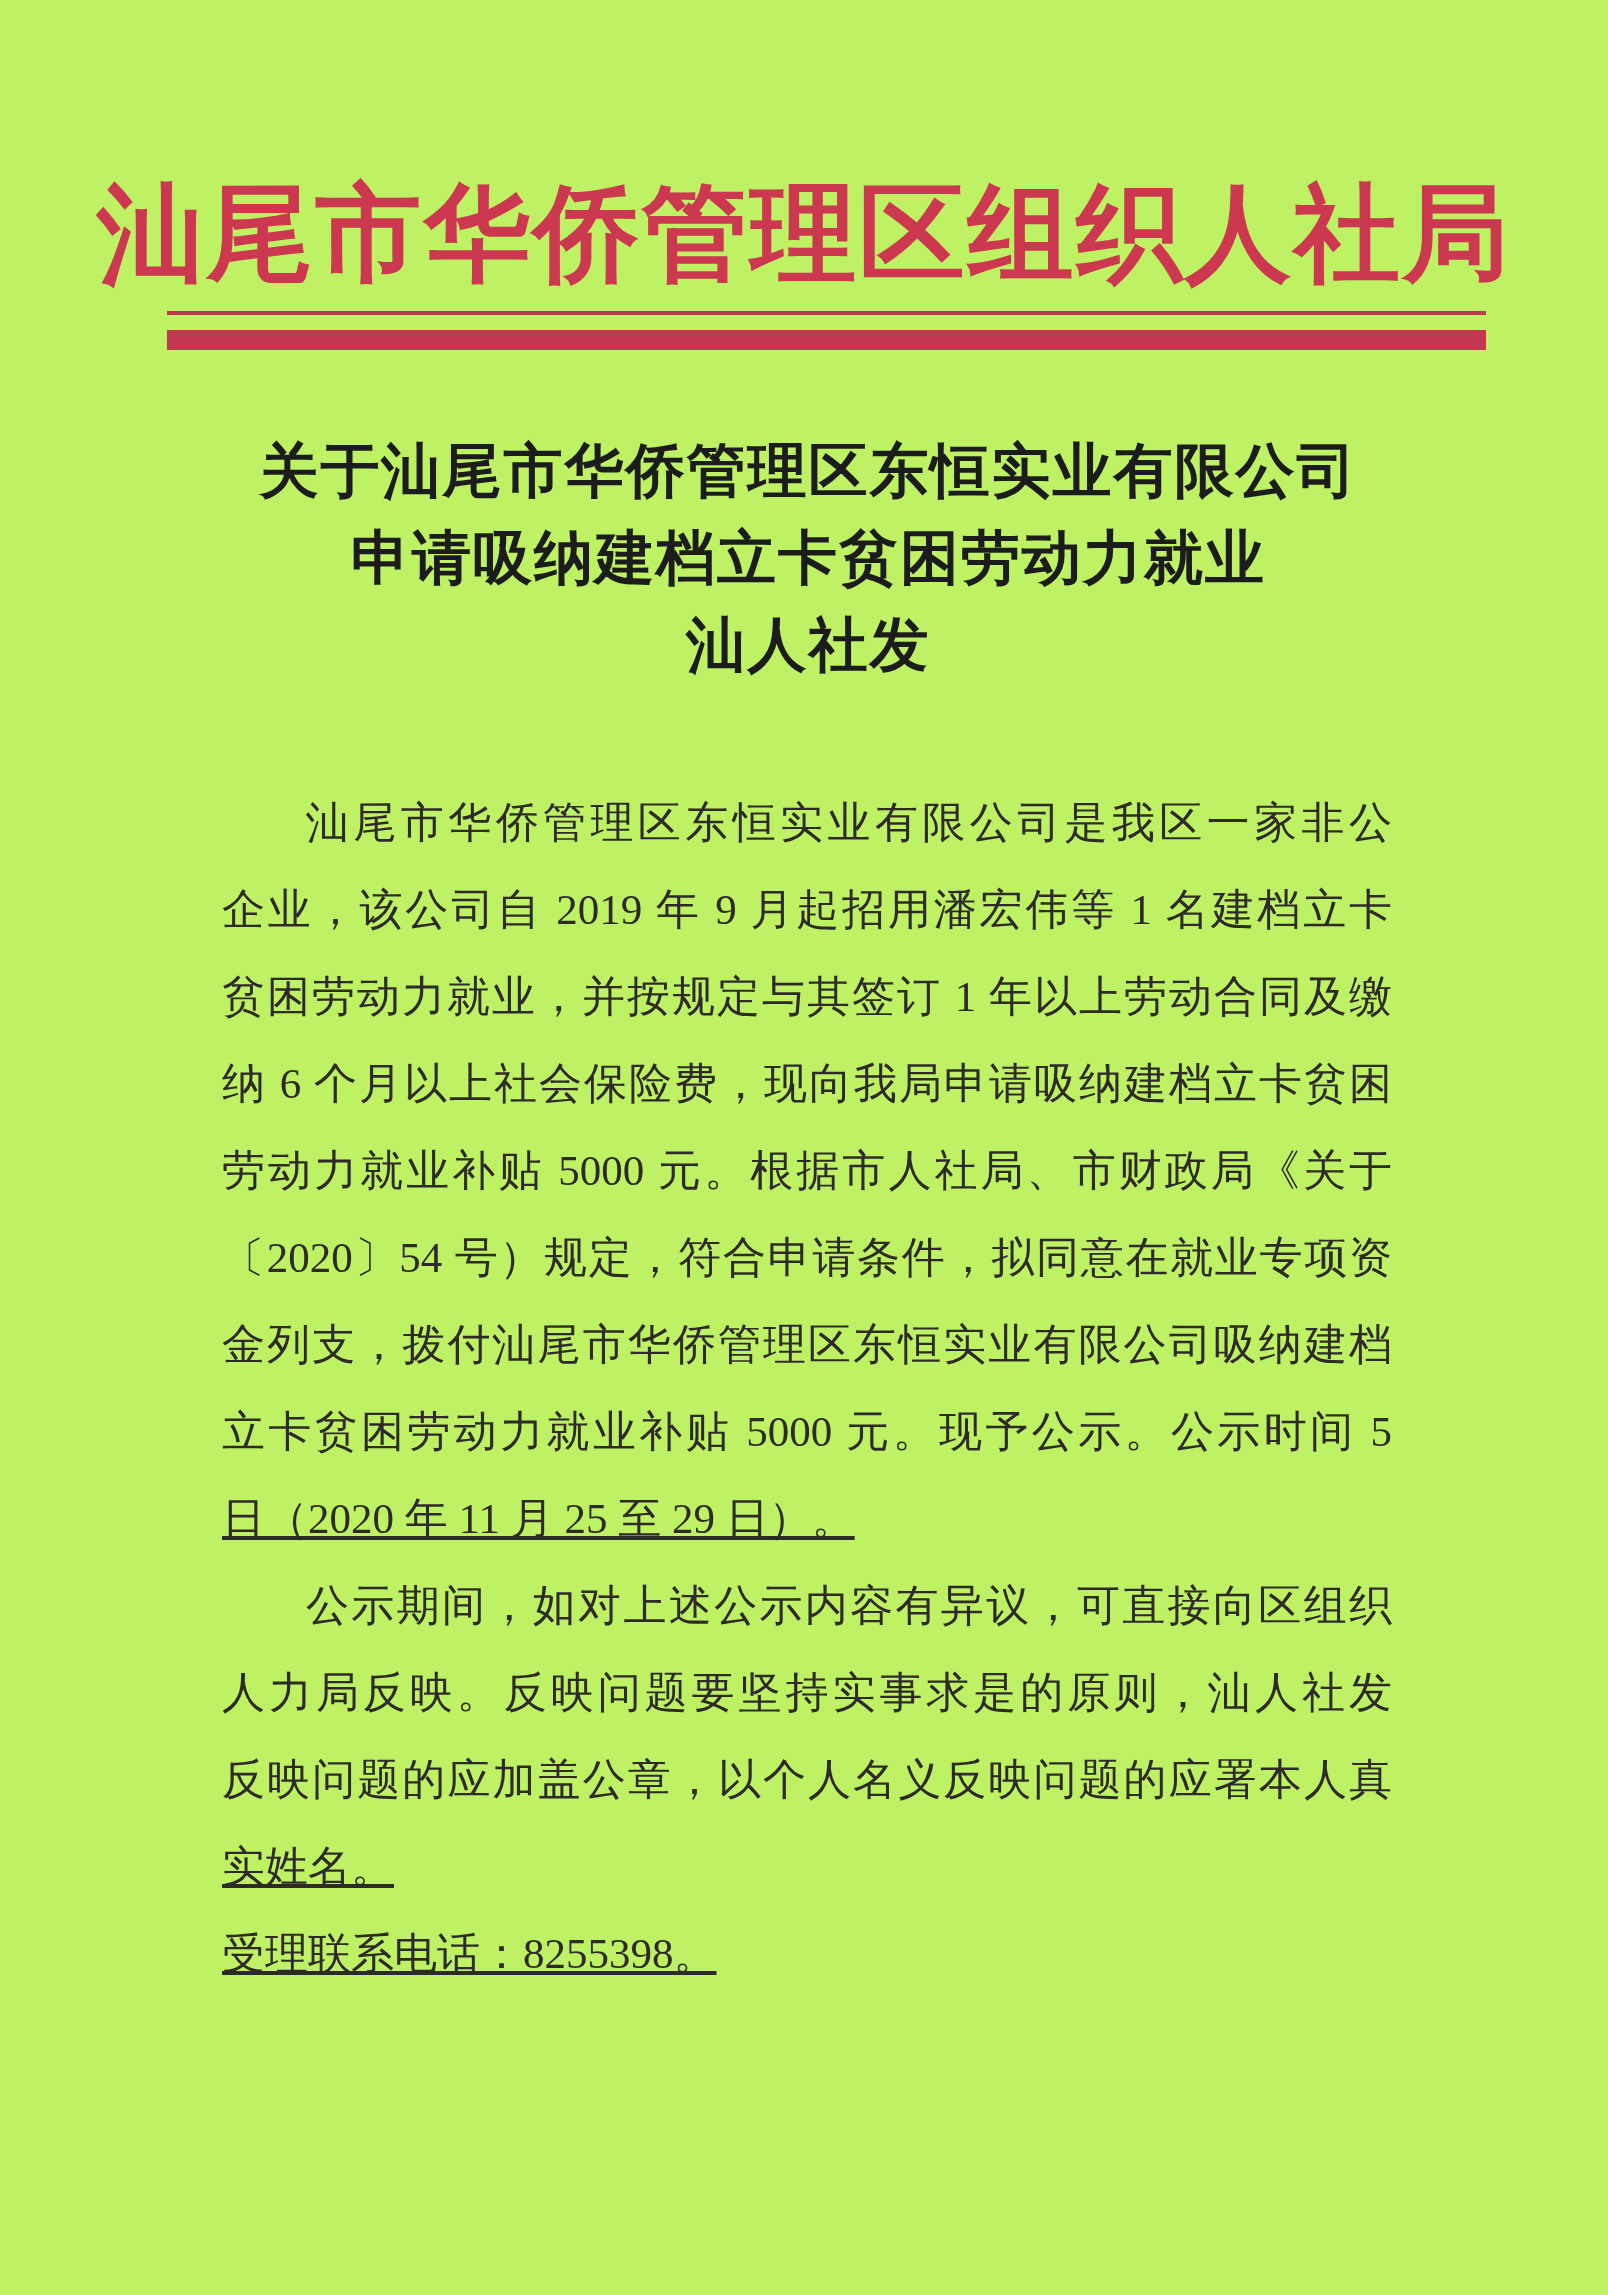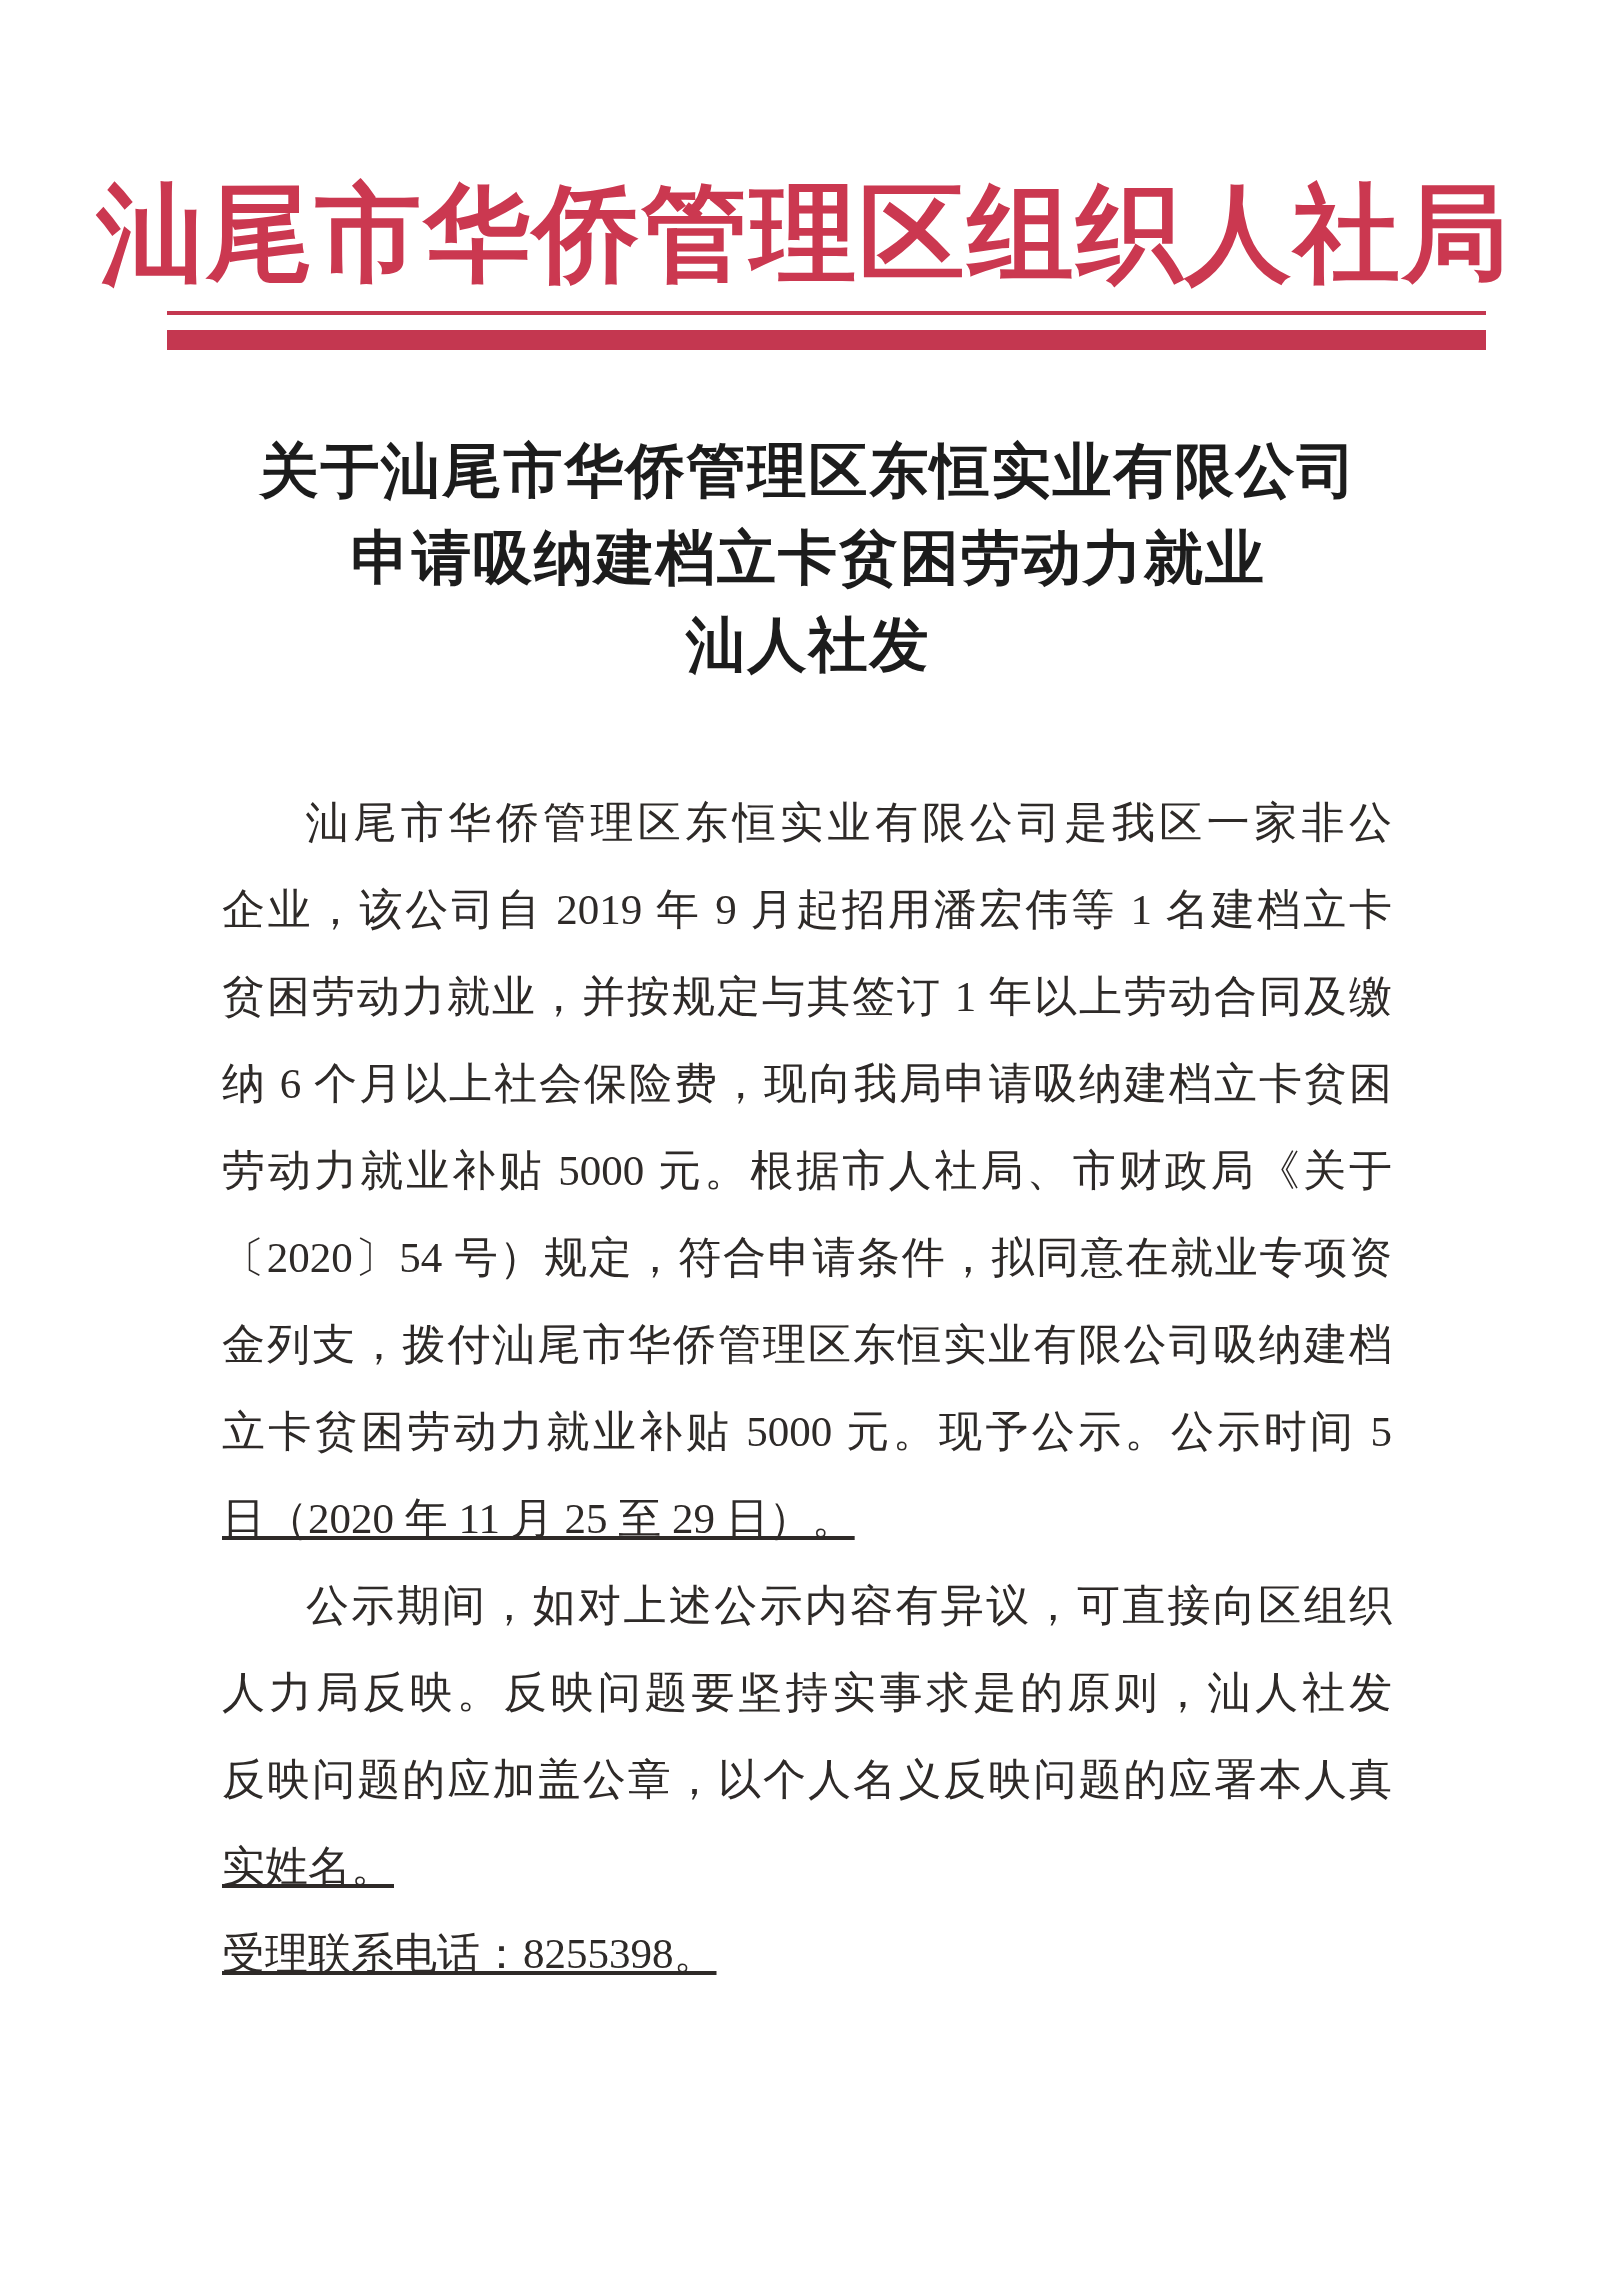--- a/index.html
+++ b/index.html
@@ -5,21 +5,21 @@
   html, body {
     margin: 0;
     padding: 0;
     background: #e8e8e8;
   }
   .page {
     position: relative;
     width: 1609px;
     height: 2295px;
     margin: 0 auto;
-    background: #ffffff;
+    background: #bef264;
     overflow: hidden;
     font-family: "Liberation Serif", "DejaVu Serif", serif;
   }
   
   .org-header {
     position: absolute;
     top: 168px;
     left: 0;
     width: 100%;
     text-align: center;

